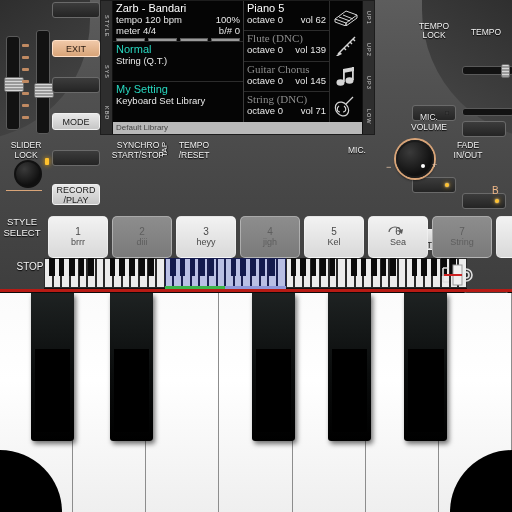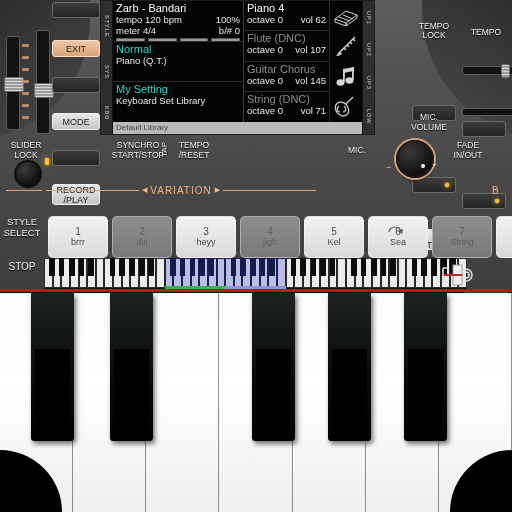--- a/index.html
+++ b/index.html
@@ -25,21 +25,21 @@
   .lcd-tabs.right{border-right:none;border-left:1px solid #111;}
   .lcd-body{flex:1;display:flex;flex-direction:column;}
   .lcd-grid{flex:1;display:flex;}
   .lcd-col{display:flex;flex-direction:column;}
   .lcd-col.left{width:130px;border-right:1px solid #3a3a3a;}
   .lcd-col.right{flex:1;}
   .lcd-cell{flex:1;padding:1px 3px;border-bottom:1px solid #2c2c2c;box-sizing:border-box;
             position:relative;overflow:hidden;}
   .lcd-t1{font-size:11px;color:#fff;line-height:12px;white-space:nowrap;}
   .lcd-t1.cyan{color:#28d8c0;}
-  .lcd-t1.gray{color:#8e8e8e;}
+  .lcd-t1.gray{color:#8e8e8e;font-family:Liberation Serif, serif;}
   .lcd-t2{font-size:9.5px;color:#e8e8e8;line-height:11px;white-space:nowrap;}
   .lcd-row2{display:flex;justify-content:space-between;font-size:9.5px;color:#e8e8e8;
             line-height:11px;white-space:nowrap;}
   .beats{display:flex;gap:3px;margin-top:2px;}
   .beat{flex:1;height:6px;background:#9a9a9a;border:1px solid #5a5a5a;}
   .icon-cell{width:32px;border-left:1px solid #2c2c2c;display:flex;align-items:center;
              justify-content:center;}
   .lcd-status{height:12px;background:#b9b9b9;color:#454545;font-size:8px;
               padding:1px 3px;box-sizing:border-box;white-space:nowrap;}
 
@@ -152,32 +152,32 @@
             </div>
             <div class="beats">
               <div class="beat"></div>
               <div class="beat"></div>
               <div class="beat"></div>
               <div class="beat"></div>
             </div>
           </div>
           <div class="lcd-cell">
             <div class="lcd-t1 cyan">Normal</div>
-            <div class="lcd-t2">Piano (Q.T.)</div>
+            <div class="lcd-t2">String (Q.T.)</div>
           </div>
           <div class="lcd-cell" style="border-bottom:none">
             <div class="lcd-t1 cyan">My Setting</div>
             <div class="lcd-t2">Keyboard Set Library</div>
           </div>
         </div>
 
         <div class="lcd-col right">
           <div style="flex:1;display:flex">
             <div class="lcd-cell" style="flex:1">
-              <div class="lcd-t1">Piano 4</div>
+              <div class="lcd-t1">Piano 5</div>
               <div class="lcd-row2">
                 <span>octave  0</span>
                 <span>vol 62</span>
               </div>
             </div>
             <div class="icon-cell">
               <svg width="26" height="20" viewBox="0 0 26 20">
                   <g fill="none" stroke="#d5d5d5" stroke-width="1">
                 <path d="M2 13 L13 5 L24 9 L13 17 Z"></path>
                     <path d="M2 13 L2 16 L13 20 L13 17"></path>
@@ -185,21 +185,21 @@
                     <path d="M6 11 L17 15 M10 9 L20 13"></path>
                   </g>
                 </svg>
             </div>
           </div>
           <div style="flex:1;display:flex">
             <div class="lcd-cell" style="flex:1">
               <div class="lcd-t1 gray">Flute (DNC)</div>
               <div class="lcd-row2">
                 <span>octave  0</span>
-                <span>vol 107</span>
+                <span>vol 139</span>
               </div>
             </div>
             <div class="icon-cell">
               <svg width="26" height="22" viewBox="0 0 26 22">
                   <g stroke="#d5d5d5" stroke-width="1.4" fill="none">
                 <path d="M22 2 L5 19"></path>
                     <path d="M20 4 L22 6 M17 7 L19 9 M14 10 L16 12 M11 13 L13 15"></path>
                   </g>
                 <path d="M3 21 L7 17 L9 19 L5 21 Z" fill="#d5d5d5"></path>
                 </svg>
@@ -344,41 +344,34 @@
     </div>
   <div class="pm" style="left:386px;top:162px;">−</div>
   <div class="pm" style="left:432px;top:160px;">+</div>
 
   <div class="lbl" style="left:442px;top:140px;width:52px;white-space:pre;line-height:10px;">FADE
 IN/OUT</div>
 
   <div class="rail" style="left:6px;top:186px;width:36px;">
     <div class="line"></div>
   </div>
-  <div class="rail" style="left:46px;top:186px;width:270px;">
-    <div class="line"></div>
-    <span class="cap">◀</span>
-    <span class="txt">VARIATION</span>
-    <span class="cap">▶</span>
-    <div class="line"></div>
-  </div>
   <div class="rail" style="left:492px;top:186px;width:20px;">
     <span class="txt">B</span>
   </div>
 
   <div class="btn" style="left:276px;top:196px;width:0px;height:0px;border:none;"></div>
   <div class="btn" style="left:276px;top:196px;width:0;height:0;border:none"></div>
 
   <div class="btn" style="left:276px;top:196px;width:0;height:0;border:none"></div>
   <div class="btn" style="left:276px;top:196px;width:0;height:0;border:none"></div>
 
   <div class="lbl" style="left:0px;top:216px;width:44px;white-space:pre;line-height:11px;font-size:9.5px;">STYLE
 SELECT</div>
 
-  <div class="lbl" style="left:0px;top:262px;width:44px;font-size:10px;">STOP</div>
+  <div class="lbl" style="left:8px;top:262px;width:44px;font-size:10px;">STOP</div>
 
   <div class="pad lit" style="left:48px;top:216px;width:60px;height:42px;">
     <div class="num">1</div>
     <div class="nm">brrr</div>
     </div>
   <div class="pad dim" style="left:112px;top:216px;width:60px;height:42px;">
     <div class="num">2</div>
     <div class="nm">diii</div>
     </div>
   <div class="pad lit" style="left:176px;top:216px;width:60px;height:42px;">

